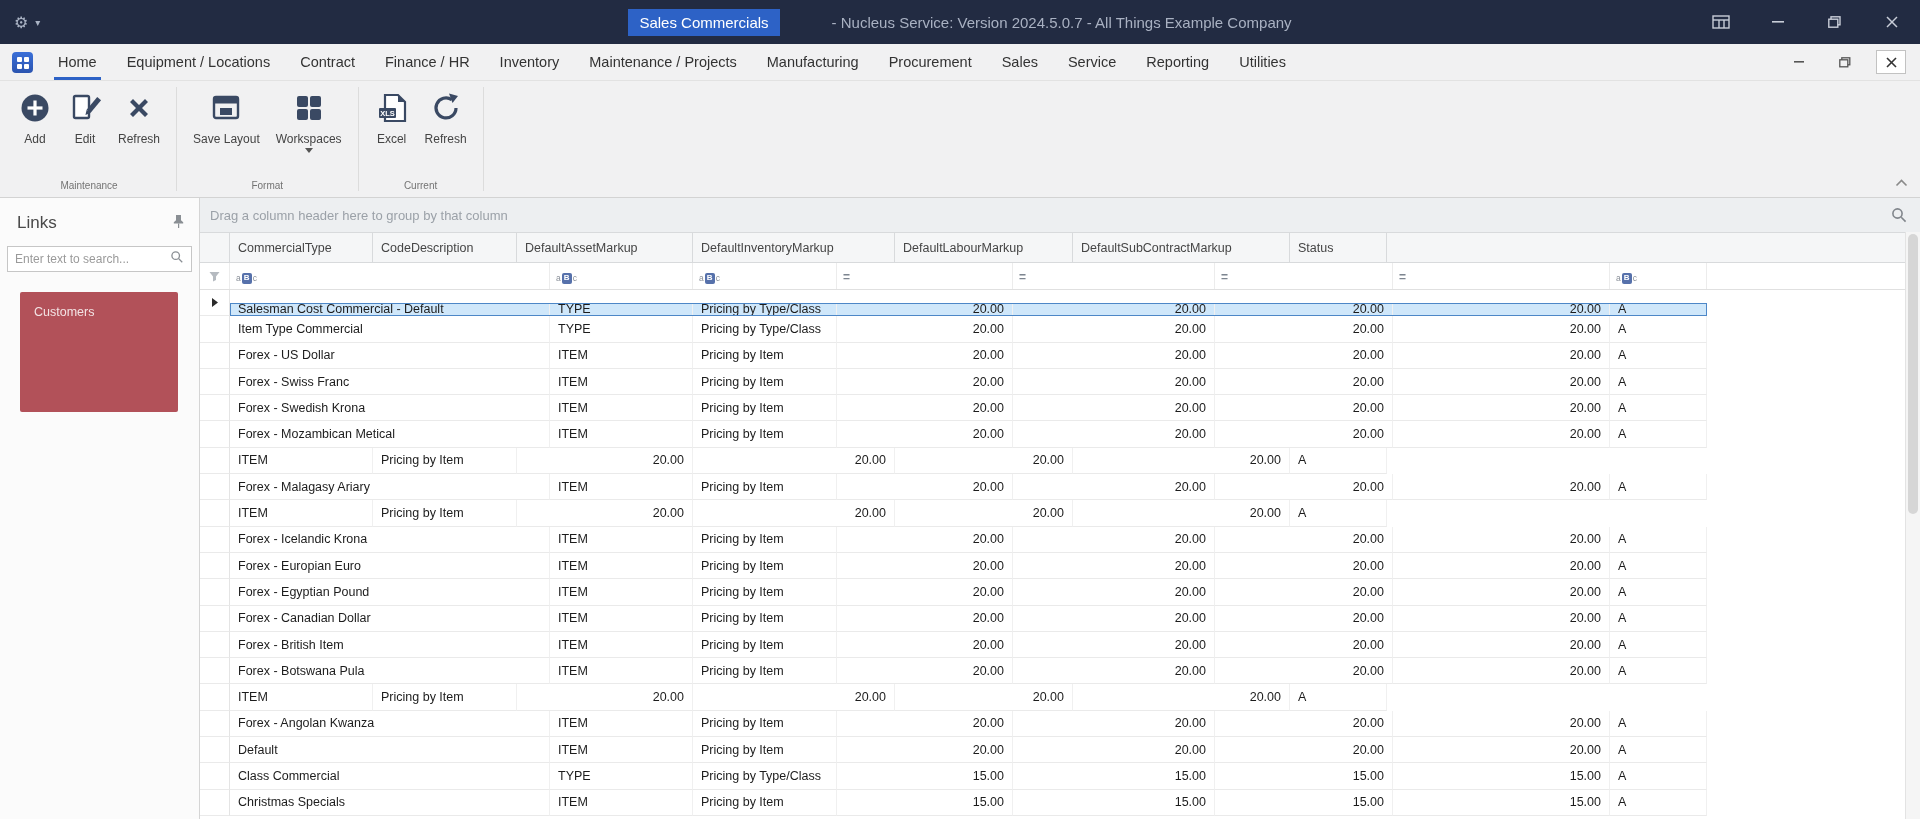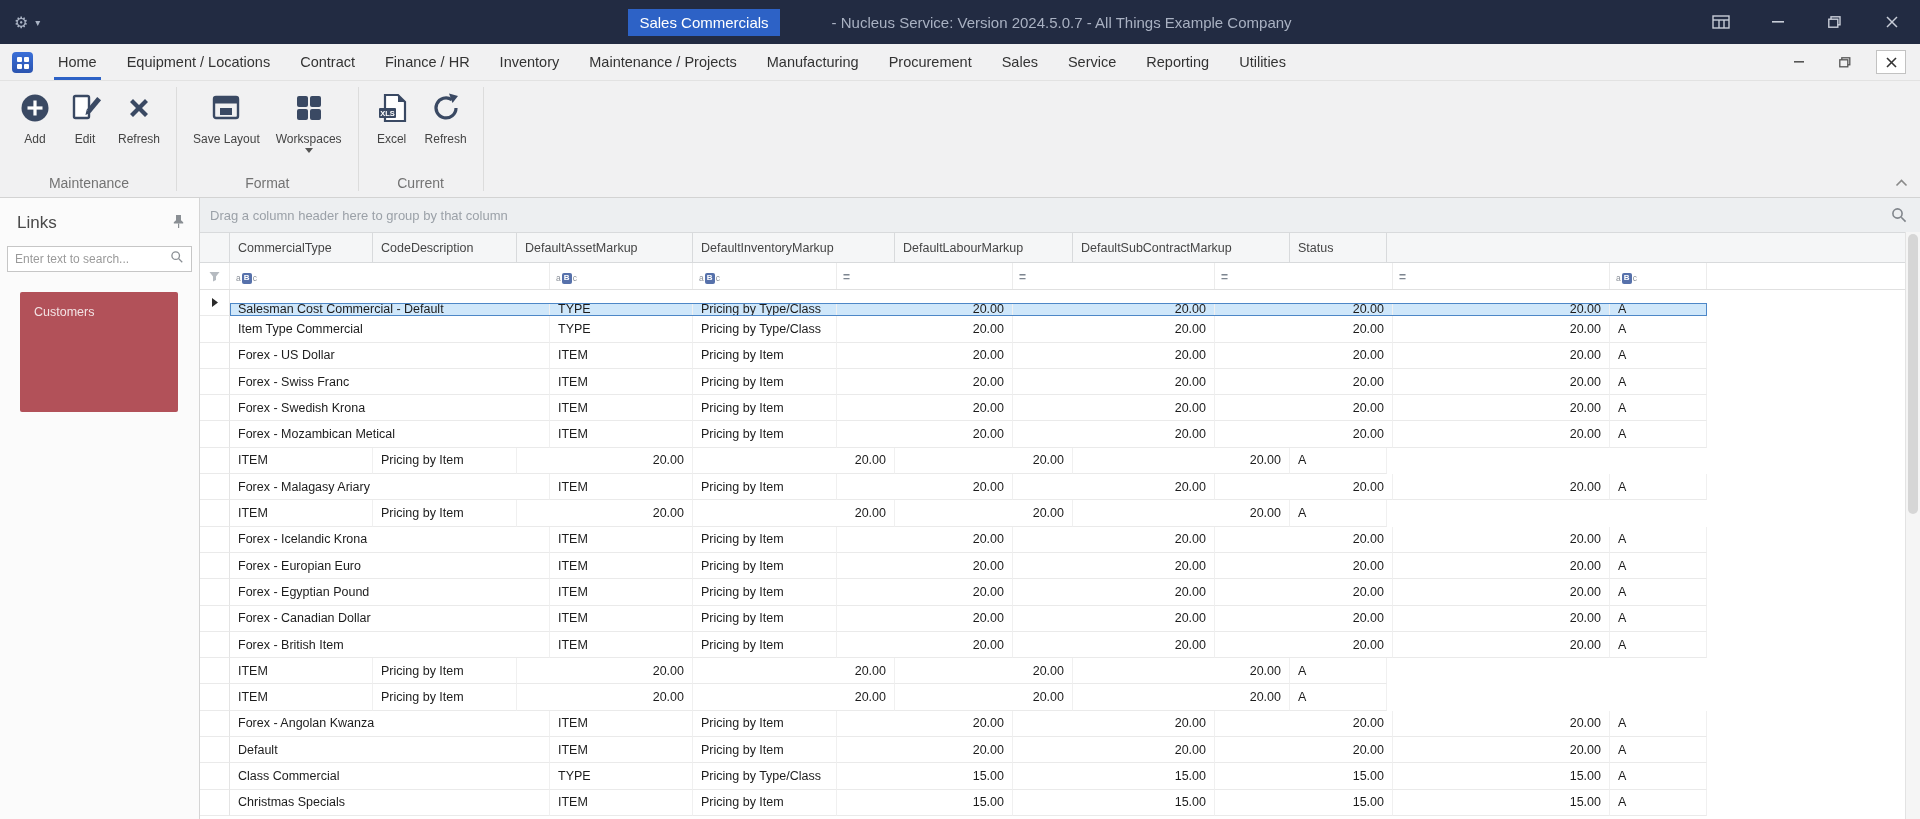--- a/index.html
+++ b/index.html
@@ -30,21 +30,21 @@
 
   
   .ribbon { height: 117px; background: #f1f1f2; border-bottom: 1px solid #d3d3d3; position: relative; }
   #ribbon-groups { display: flex; height: 100%; padding-left: 4px; }
   .rgroup { display: flex; flex-direction: column; }
   .rgroup-buttons { flex: 1; display: flex; align-items: flex-start; padding: 7px 6px 0 6px; }
   .rbtn { display: flex; flex-direction: column; align-items: center; padding: 3px 8px; font-size: 12px; color: #444; min-width: 50px; }
   .ricon { height: 38px; display: flex; align-items: flex-start; }
   .rlabel { margin-top: 3px; white-space: nowrap; }
   .rcaret { margin-top: 2px; line-height: 0; }
-  .rgroup-label { text-align: center; font-size: 14px; color: #737373; padding-bottom: 6px; }
+  .rgroup-label { text-align: center; font-size: 10px; color: #737373; padding-bottom: 6px; }
   .rgroup-sep { width: 1px; background: #dcdcdc; margin: 6px 2px; }
   .ribbon-collapse { position: absolute; right: 12px; bottom: 10px; line-height: 0; }
 
   
   .content { display: flex; height: 621px; background: #fff; }
 
   
   .links { width: 200px; flex: none; background: #fbfbfb; border-right: 1px solid #d5d5d5; }
   .links-head { display: flex; align-items: center; justify-content: space-between; padding: 15px 14px 11px 17px; }
   .links-title { font-size: 17px; color: #4a4a4a; }
@@ -581,20 +581,21 @@
                 <div class="cell num" style="width: 202px;">20.00</div>
                 <div class="cell num" style="width: 178px;">20.00</div>
                 <div class="cell num" style="width: 217px;">20.00</div>
                 <div class="cell" style="width: 97px;">A</div>
               </div>
               <div class="rowfiller"></div>
             </div>
             <div class="row">
               <div class="ind-cell"></div>
               <div class="rowcells">
+                <div class="cell" style="width: 320px;">Forex - Botswana Pula</div>
                 <div class="cell" style="width: 143px;">ITEM</div>
                 <div class="cell" style="width: 144px;">Pricing by Item</div>
                 <div class="cell num" style="width: 176px;">20.00</div>
                 <div class="cell num" style="width: 202px;">20.00</div>
                 <div class="cell num" style="width: 178px;">20.00</div>
                 <div class="cell num" style="width: 217px;">20.00</div>
                 <div class="cell" style="width: 97px;">A</div>
               </div>
               <div class="rowfiller"></div>
             </div>

